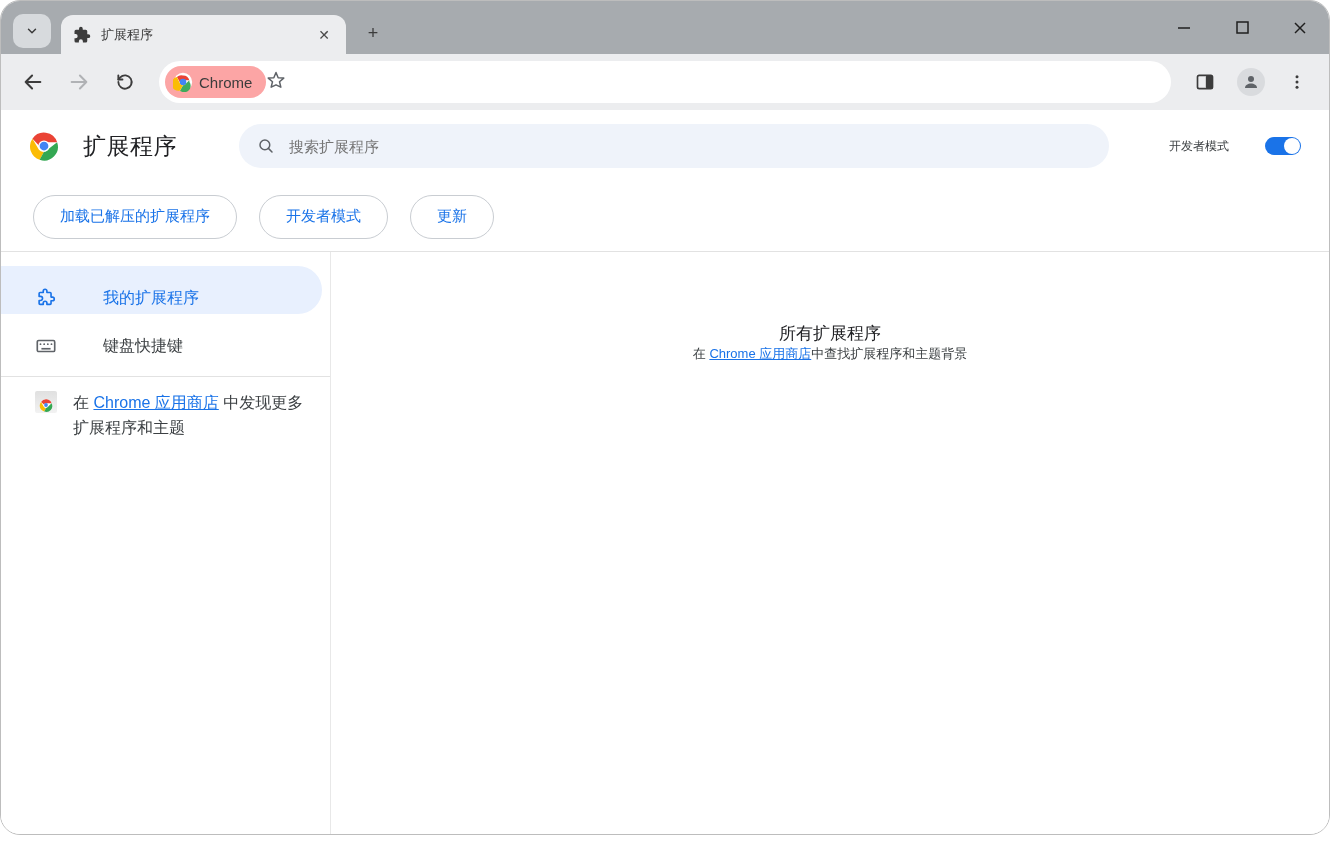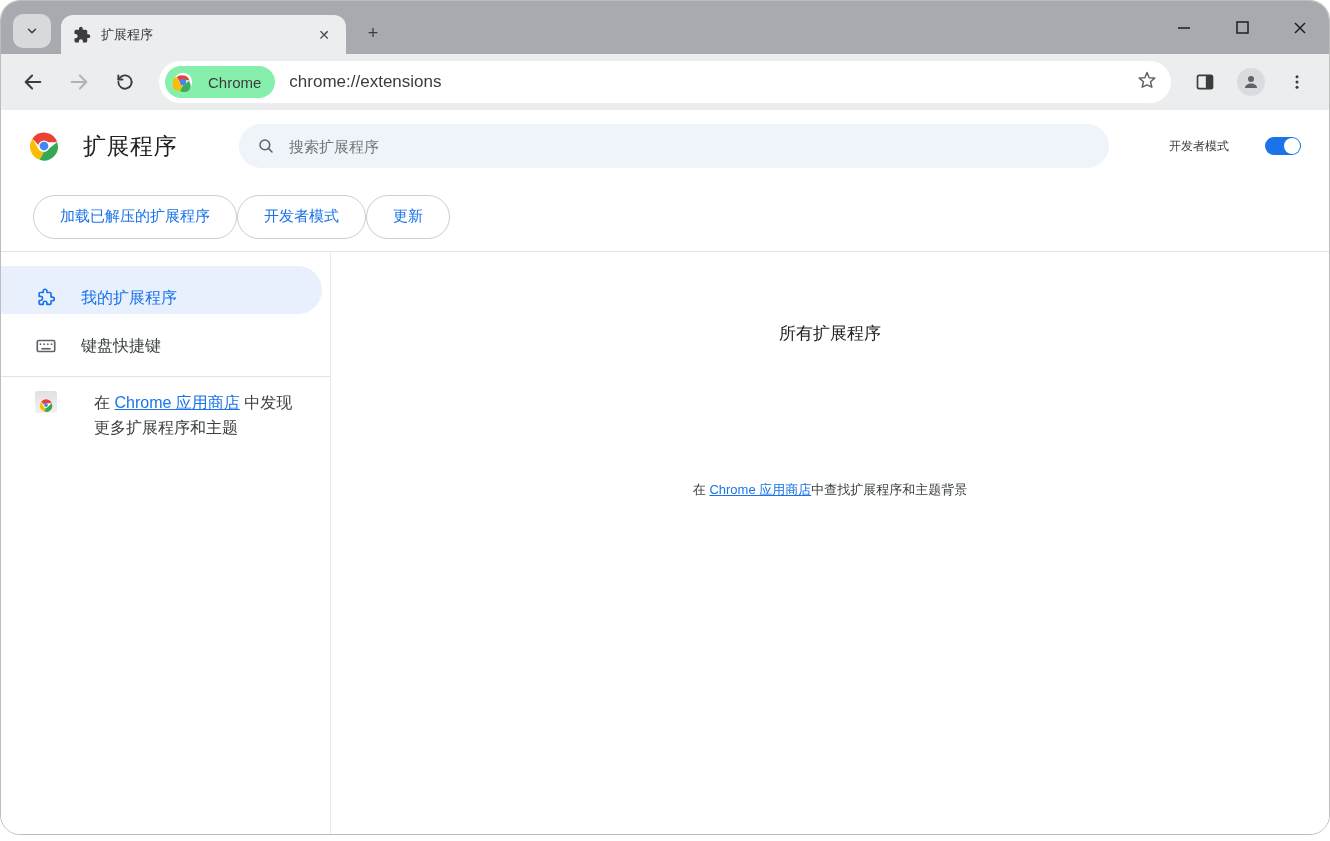--- a/index.html
+++ b/index.html
@@ -11,50 +11,50 @@
   .tab-dropdown { width:38px; height:34px; border-radius:10px; background:#d7dadd; margin:0 0 6px 12px; display:flex; align-items:center; justify-content:center; color:#3c3c3c; }
   .tab { height:40px; background:#ecedef; border-top-left-radius:12px; border-top-right-radius:12px; margin-left:10px; display:flex; align-items:center; padding:0 12px; width:285px; color:#3c3c3c; position:relative; top:1px; }
   .tab .favicon { width:18px; height:18px; display:flex; align-items:center; justify-content:center; margin-right:10px; }
   .tab .tab-title { font-size:13px; flex:1; }
   .tab .close { width:20px; text-align:center; color:#4a4a4a; font-size:14px; }
   .newtab { width:34px; height:34px; display:flex; align-items:center; justify-content:center; color:#3c3c3c; margin-left:10px; margin-bottom:4px; font-size:18px; }
   .toolbar { height:56px; background:#ecedef; display:flex; align-items:center; padding:0 12px; gap:6px; }
   .nav-btn { width:40px; height:40px; border-radius:20px; display:flex; align-items:center; justify-content:center; color:#4a4a4a; }
   .nav-btn.disabled { color:#b0b2b5; }
   .omnibox { flex:1; height:42px; background:#fff; border-radius:22px; display:flex; align-items:center; padding:0 14px 0 6px; margin:0 8px; }
-  .omnibox-chip { background:#86efac; border-radius:16px; height:32px; display:flex; align-items:center; padding:0 14px 0 8px; gap:15px; }
+  .omnibox-chip { background:#fca5a5; border-radius:16px; height:32px; display:flex; align-items:center; padding:0 14px 0 8px; gap:6px; }
   .chrome-logo { width:20px; height:20px; }
   .chip-text { font-size:15px; color:#3c3c3c; }
   .url { font-size:17px; color:#3c3c3c; margin-left:14px; flex:1; }
   .star { color:#5f6368; }
   .tb-icon { width:40px; height:40px; display:flex; align-items:center; justify-content:center; color:#4a4a4a; }
   .avatar { width:28px; height:28px; border-radius:50%; background:#d9dbde; display:flex; align-items:center; justify-content:center; }
   
   .page { flex:1; display:flex; flex-direction:column; background:#fff; overflow:hidden; }
   .page-header { height:72px; display:flex; align-items:center; padding:0 28px; gap:24px; }
   .chrome-logo-lg { width:30px; height:30px; }
   .page-title { font-size:23px; color:#202124; font-weight:400; letter-spacing:0.5px; }
   .ext-search { flex:1; max-width:870px; height:44px; background:#eff3fa; border-radius:22px; display:flex; align-items:center; padding:0 18px; gap:14px; margin-left:38px; }
   .ext-search input { border:none; background:transparent; font-size:15px; color:#0369a1; outline:none; flex:1; }
   .dev-label { font-size:12px; color:#3c4043; margin-left:auto; }
   .toggle { width:36px; height:18px; border-radius:10px; background:#1a73e8; position:relative; margin-left:12px; }
   .toggle::after { content:""; position:absolute; right:1px; top:1px; width:16px; height:16px; border-radius:50%; background:#fff; }
-  .action-row { height:70px; display:flex; align-items:center; padding:0 32px; border-bottom:1px solid #e2e2e2; }
+  .action-row { height:70px; display:flex; align-items:center; padding:0 32px; gap:22px; border-bottom:1px solid #e2e2e2; }
   .pill-btn { height:44px; border:1px solid #c9cdd2; border-radius:22px; background:#fff; color:#1a73e8; font-size:15px; padding:0 26px; display:flex; align-items:center; cursor:pointer; }
   .body { flex:1; display:flex; }
   .sidebar { width:330px; border-right:1px solid #e8e8e8; padding-top:14px; }
-  .side-item { height:48px; border-top-right-radius:24px; border-bottom-right-radius:24px; display:flex; align-items:center; padding:16px 24px 0 34px; gap:24px; font-size:16px; color:#3c4043; margin-right:8px; cursor:pointer; }
+  .side-item { height:48px; border-top-right-radius:24px; border-bottom-right-radius:24px; display:flex; align-items:center; padding:16px 24px 0 34px; gap:46px; font-size:16px; color:#3c4043; margin-right:8px; cursor:pointer; }
   .side-item.active { background:#e8f0fe; color:#1a73e8; }
   .side-item.active svg { stroke:#1a73e8; fill:none; }
   .side-divider { height:1px; background:#e2e2e2; margin:14px 0; }
-  .side-store { display:flex; padding:0 24px 0 34px; gap:37px; font-size:16px; color:#3c4043; line-height:1.55; }
+  .side-store { display:flex; padding:0 24px 0 34px; gap:16px; font-size:16px; color:#3c4043; line-height:1.55; }
   .side-store .icon-box { width:22px; height:22px; background:linear-gradient(#e0e0e0,#f2f2f2); border-radius:2px; display:flex; align-items:flex-end; justify-content:center; padding-bottom:1px; flex:0 0 22px; }
   .link { color:#1a73e8; text-decoration:underline; }
   .main { flex:1; padding-top:70px; text-align:center; }
-  .main-title { font-size:17px; color:#202124; margin-bottom:136px; }
+  .main-title { font-size:17px; color:#202124; }
   .main-text { font-size:13px; color:#3c4043; }
 </style>
 </head>
 <body>
 
 <div class="window">
 
   <div class="titlebar">
     <div class="tab-dropdown">
       <svg width="14" height="14" viewBox="0 0 24 24">
@@ -114,21 +114,20 @@
           <circle cx="24" cy="24" r="22" fill="#fff"></circle>
           <path fill="#EA4335" d="M24 8.5A15.5 15.5 0 0 1 39.2 20H24a8 8 0 0 0-7.3 4.7L9.3 12A15.5 15.5 0 0 1 24 8.5z"></path>
           <path fill="#4285F4" d="M24 16a8 8 0 1 1 0 16 8 8 0 0 1 0-16z"></path>
           <path fill="#34A853" d="M31.3 27.3A8 8 0 0 1 24 32l-7.3 12.7A15.5 15.5 0 0 0 39.5 24c0-1.4-.2-2.7-.5-4l-7.7 7.3z" opacity=".95"></path>
           <path fill="#FBBC05" d="M16.7 27.3 9.3 12A15.5 15.5 0 0 0 16.7 44.7L24 32a8 8 0 0 1-7.3-4.7z"></path>
           <circle cx="24" cy="24" r="6.5" fill="#4285F4"></circle>
             <circle cx="24" cy="24" r="5" fill="#fff" opacity="0"></circle>
         </svg>
         <span class="chip-text">Chrome</span>
       </div>
-      <span class="url">chrome://extensions</span>
       <span class="star">
         <svg width="20" height="20" viewBox="0 0 24 24">
             <path d="M12 3l2.6 6.2 6.7.5-5.1 4.4 1.6 6.5L12 17.8l-5.8 2.8 1.6-6.5L2.7 9.7l6.7-.5L12 3z" stroke="#5f6368" stroke-width="1.8" fill="none" stroke-linejoin="round"></path>
           </svg>
       </span>
     </div>
     <div class="tb-icon">
       <svg width="20" height="20" viewBox="0 0 24 24">
           <rect x="3" y="4" width="18" height="16" rx="2" stroke="#3c3c3c" stroke-width="2" fill="none"></rect>
           <rect x="13" y="4" width="8" height="16" rx="2" fill="#3c3c3c"></rect>

